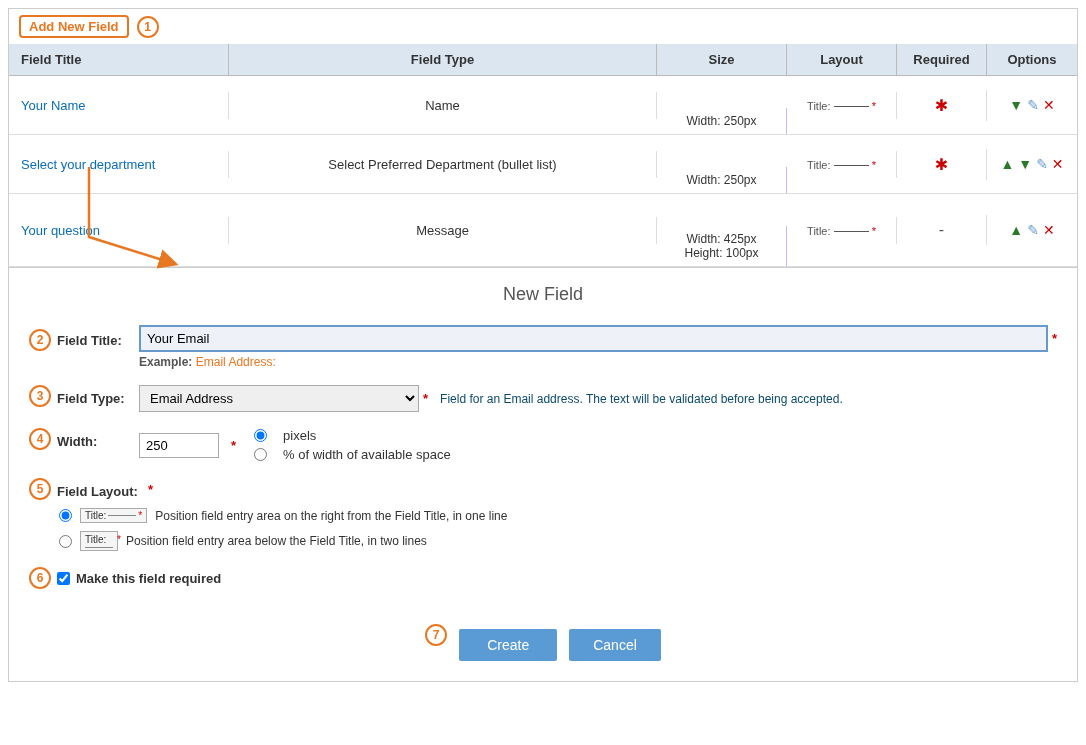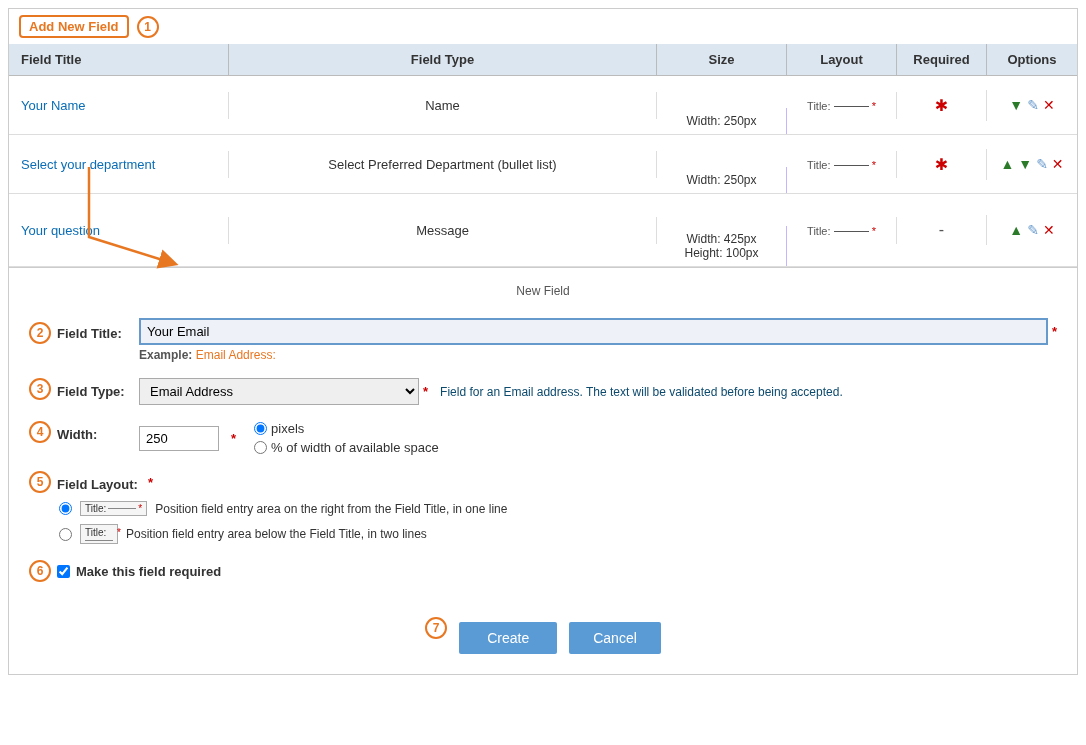--- a/index.html
+++ b/index.html
@@ -76,21 +76,21 @@
     .icon-delete { color: #c00; font-size: 14px; cursor: pointer; }
 
     
     .new-field-section {
       border-top: 1px solid #ccc;
       padding: 16px 20px 20px 20px;
       position: relative;
     }
     .new-field-title {
       text-align: center;
-      font-size: 12px;
+      font-size: 18px;
       color: #555;
       margin-bottom: 20px;
     }
 
     .form-row {
       display: flex;
       align-items: flex-start;
       margin-bottom: 16px;
     }
     .form-label {
@@ -128,21 +128,21 @@
       margin-left: 12px;
     }
 
     .width-input {
       width: 80px;
       padding: 4px 6px;
       border: 1px solid #aaa;
       font-size: 13px;
     }
     .radio-group { display: flex; flex-direction: column; gap: 4px; margin-left: 10px; }
-    .radio-row { display: flex; align-items: center; gap: 4px; }
+    .radio-row { display: flex; align-items: center; gap: 16px; }
     .layout-options { margin-left: 30px; display: flex; flex-direction: column; gap: 8px; }
     .layout-option-row { display: flex; align-items: center; gap: 8px; font-size: 12px; }
 
     .layout-mini {
       display: inline-flex;
       align-items: center;
       gap: 2px;
       font-size: 11px;
       border: 1px solid #aaa;
       padding: 1px 4px;

